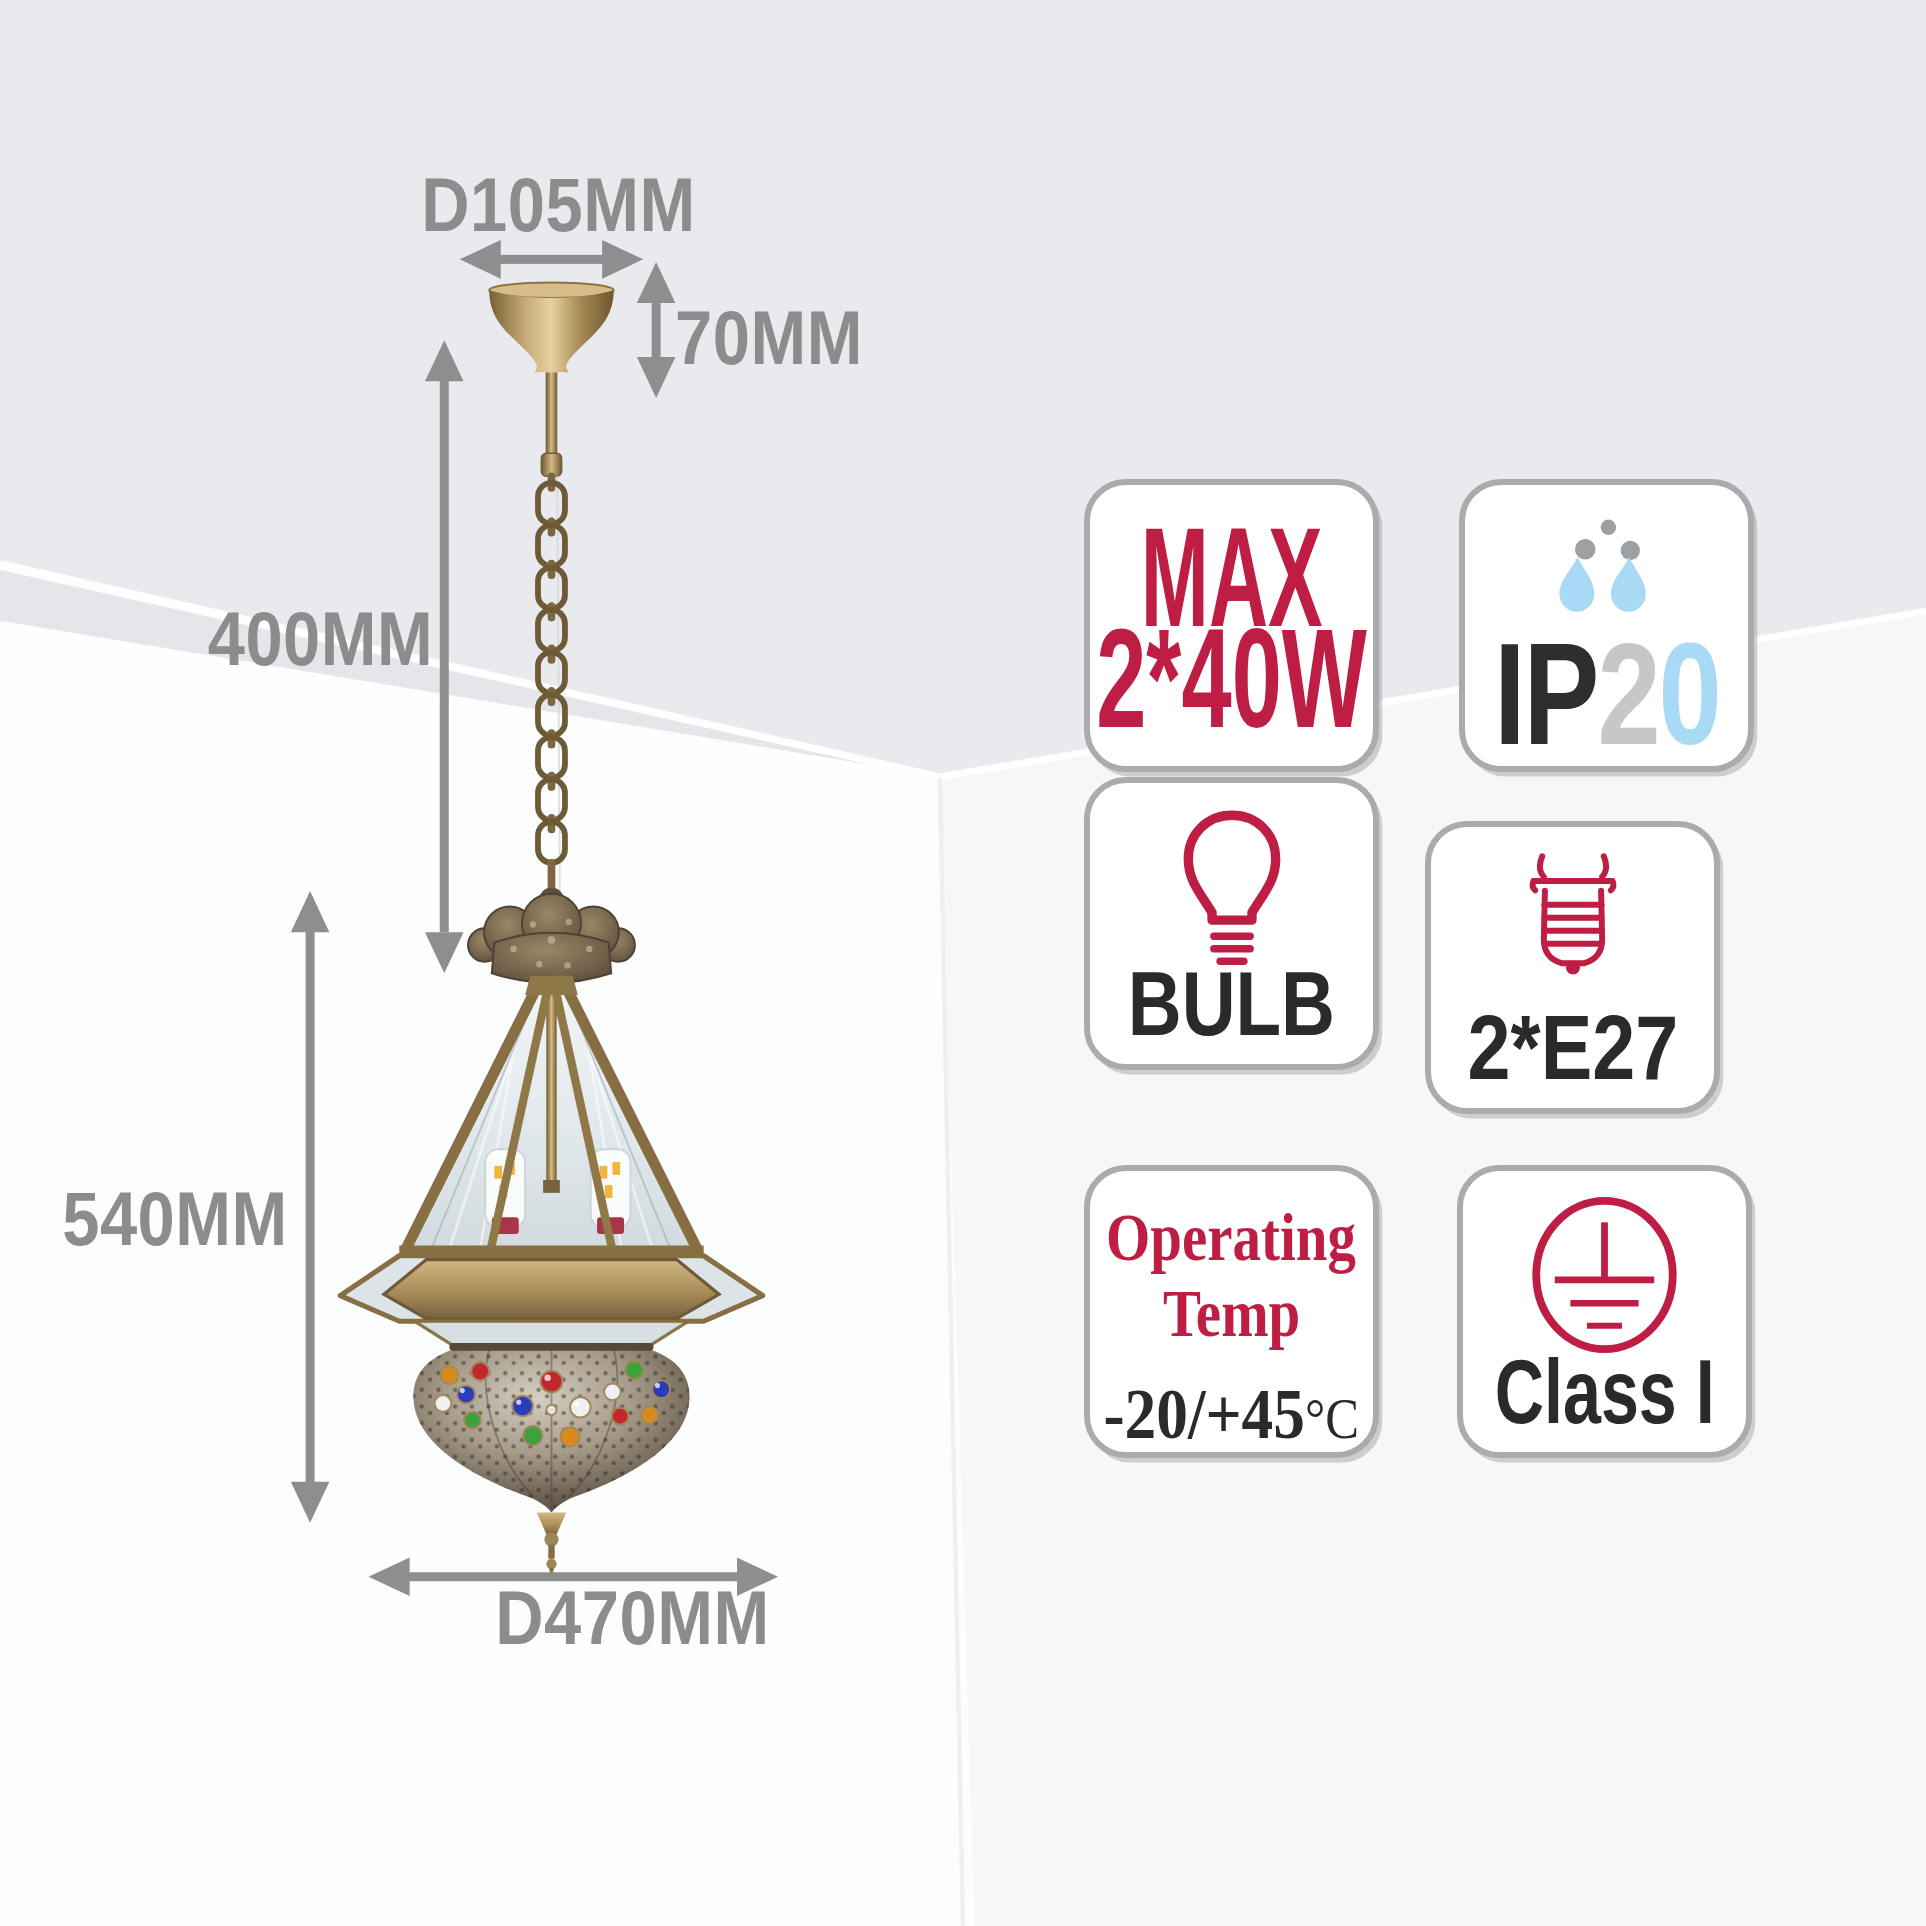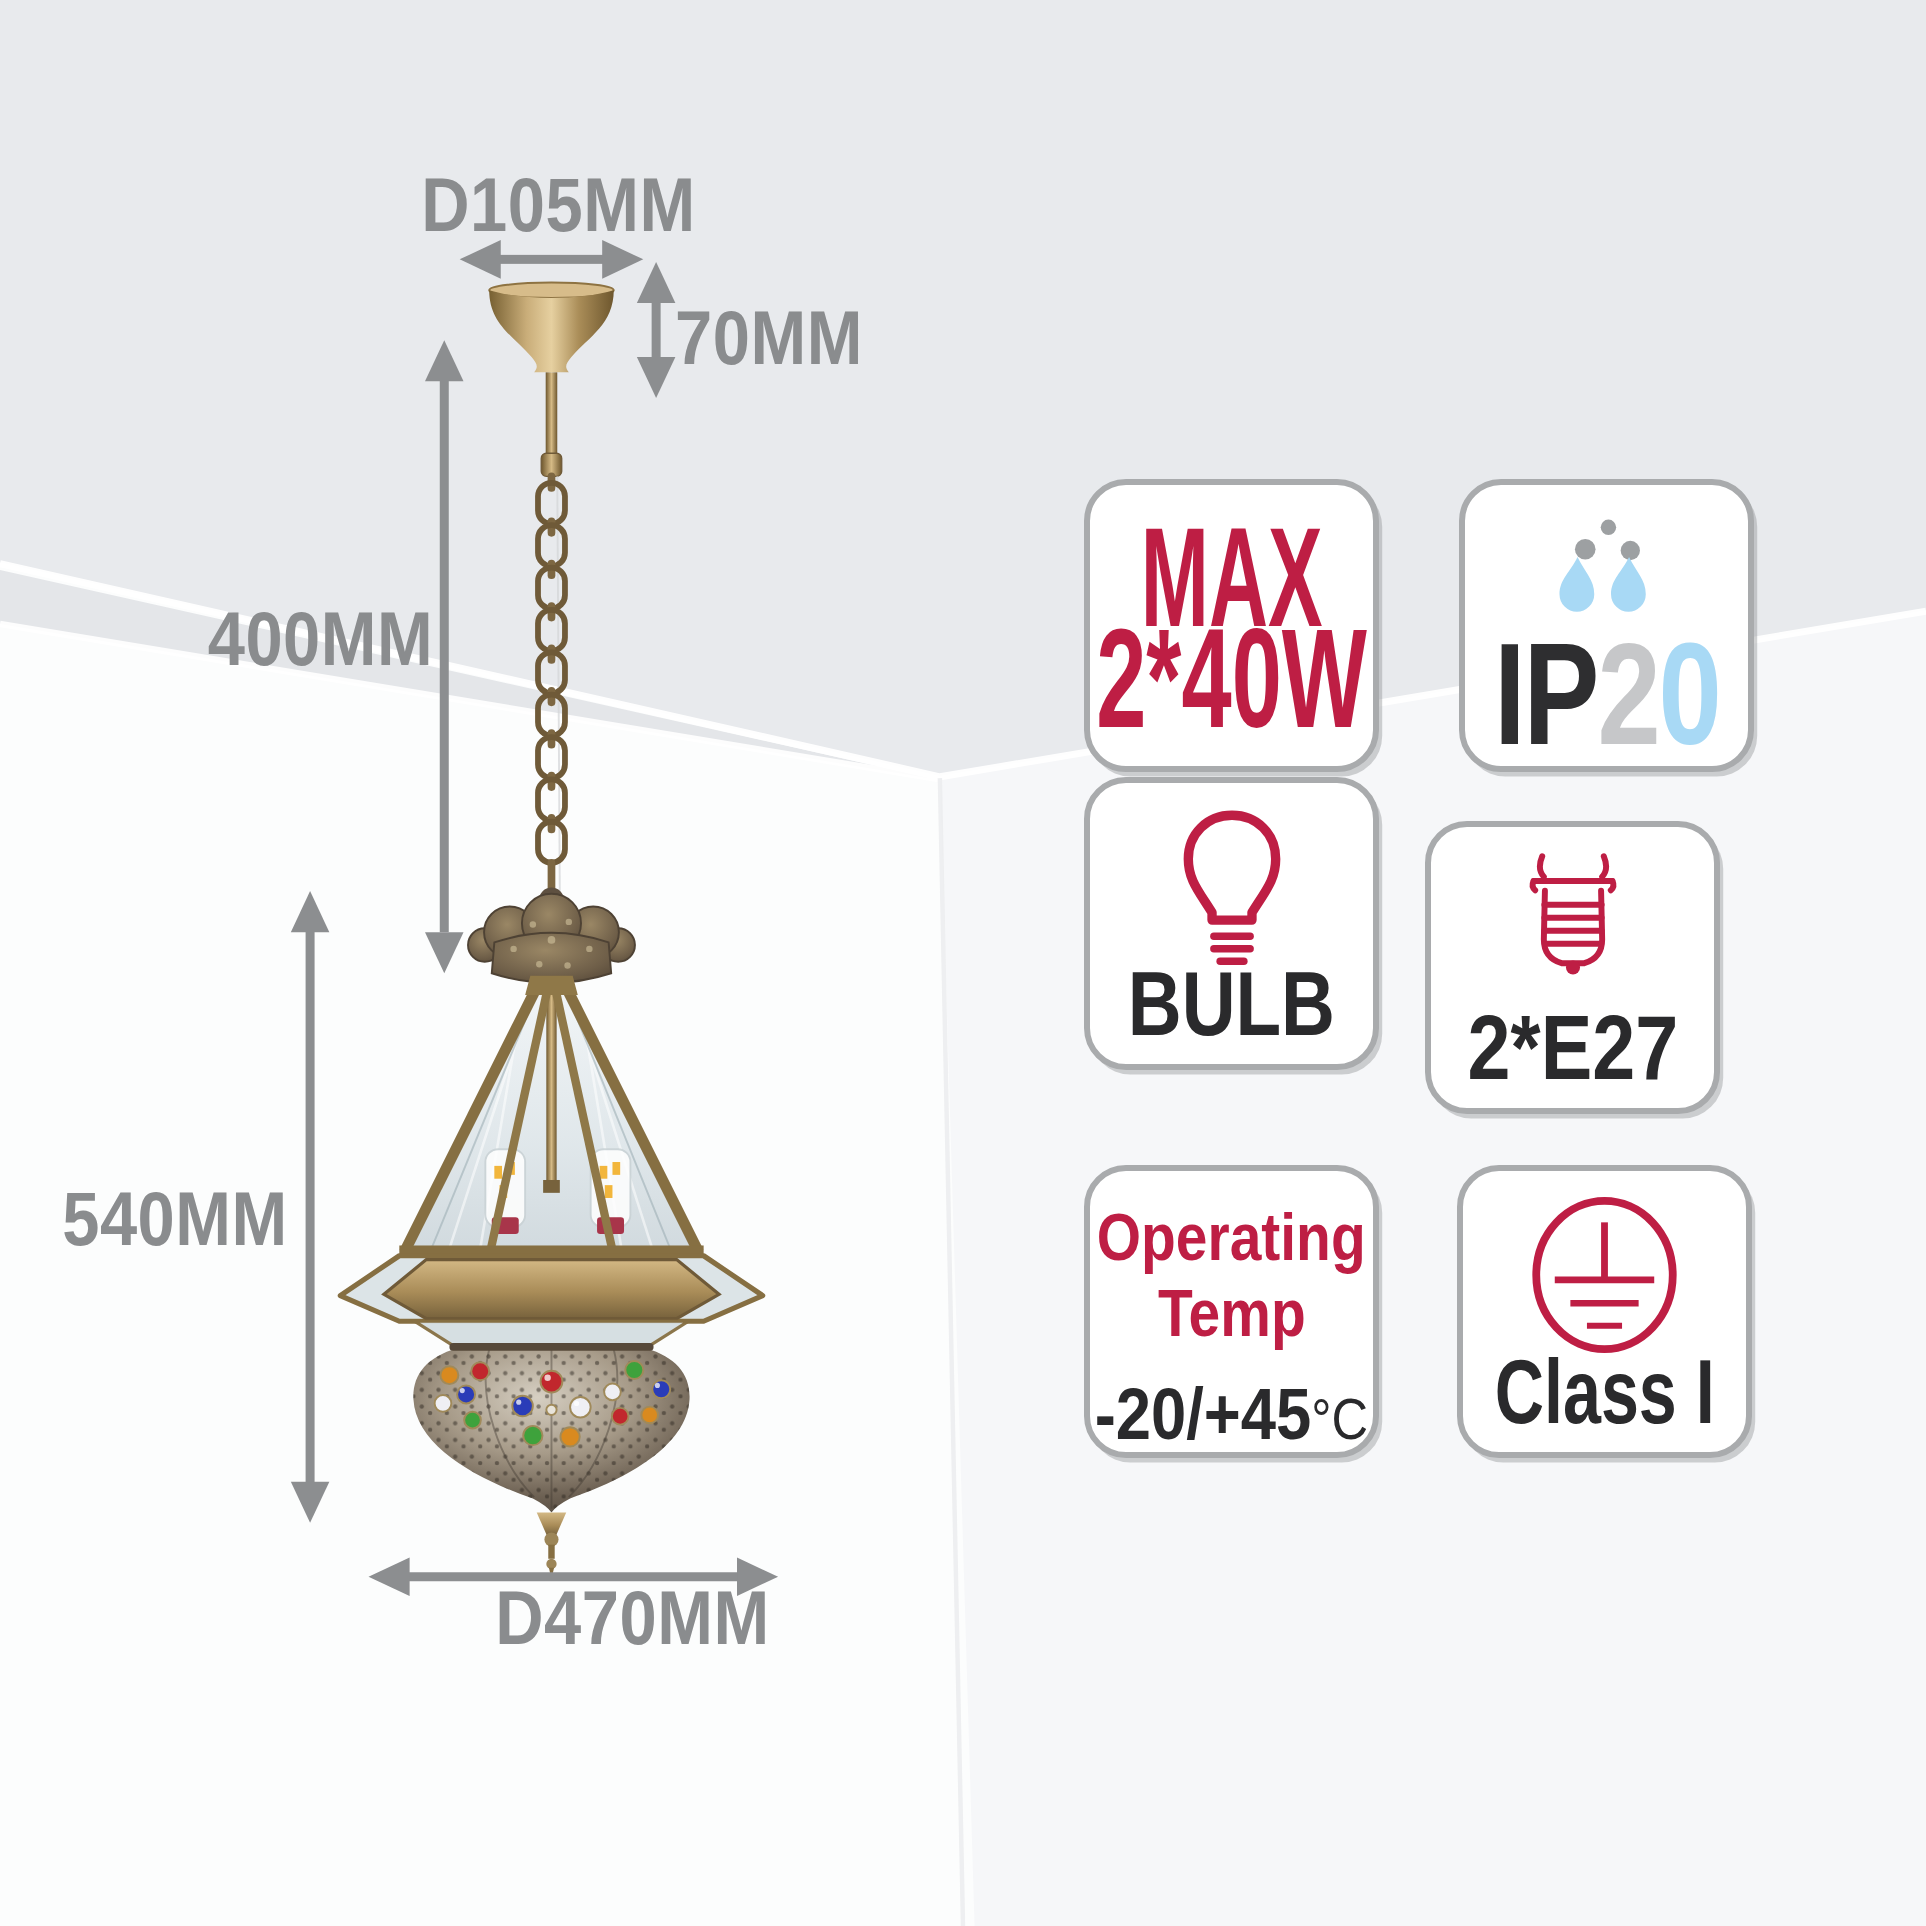--- a/index.html
+++ b/index.html
@@ -339,21 +339,21 @@
       <line x1="62" y1="96" x2="168" y2="96"></line>
       <line x1="62" y1="120" x2="168" y2="120"></line>
       <line x1="62" y1="144" x2="168" y2="144"></line>
       <line x1="64" y1="168" x2="166" y2="168"></line>
     </g>
     <circle cx="115" cy="212" r="13" fill="#BE1E44"></circle>
   </svg>
   <div class="spec-label sx85">2*E27</div>
 </div>
 
-<div class="badge" id="badge-temp" style="left:1084px;top:1165px;">
+<div class="badge" id="badge-temp" style="left:1084px;top:1165px;font-family:Liberation Serif, serif;">
   <div class="temp-line sx85">Operating</div>
   <div class="temp-line sx85">Temp</div>
   <div class="temp-range sx88">
     <span>-20/+45</span><span class="temp-unit">°C</span>
   </div>
 </div>
 
 <div class="badge" id="badge-class" style="left:1425px;top:1165px;margin-left:32px;">
   <svg class="spec-icon" width="193" height="193" viewBox="0 0 320 320">
     <g fill="none" stroke="#BE1E44">

